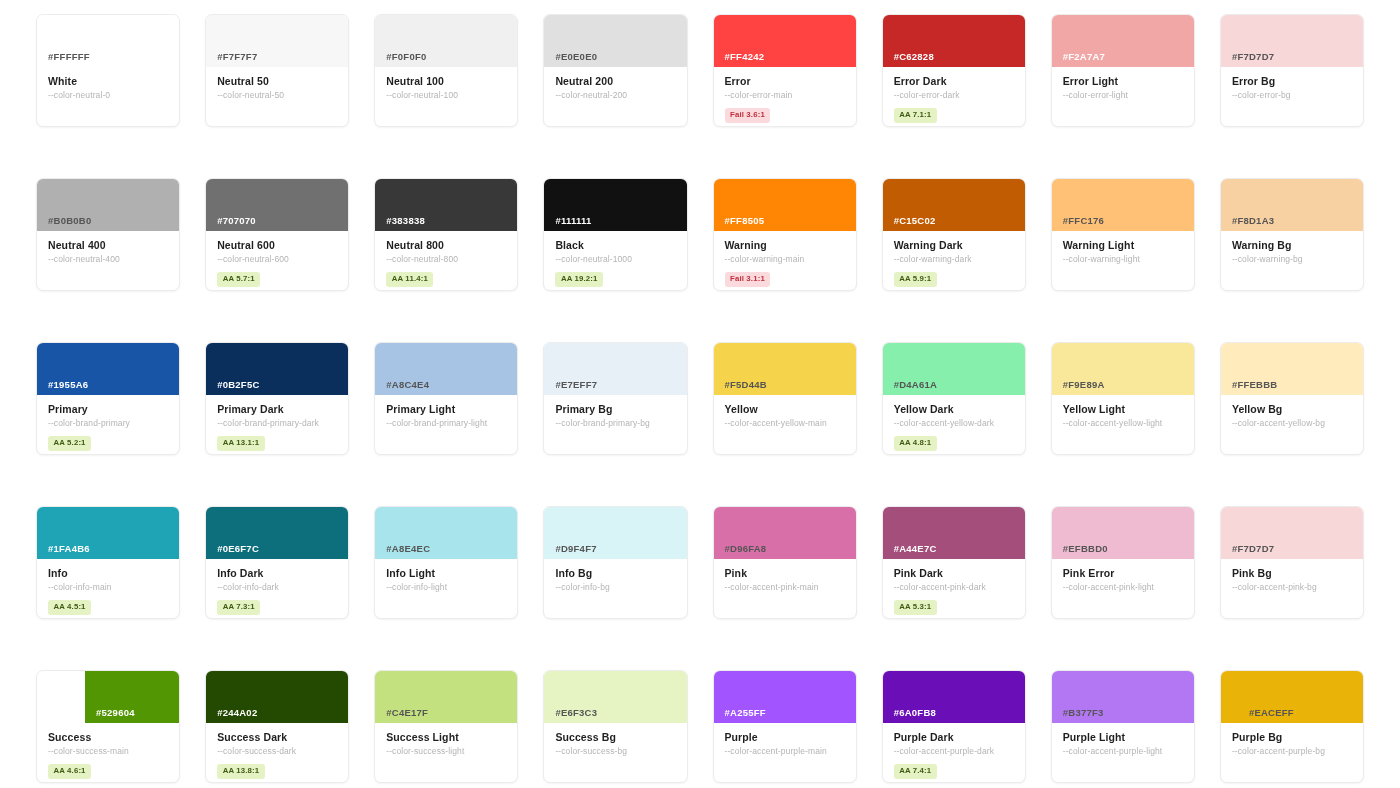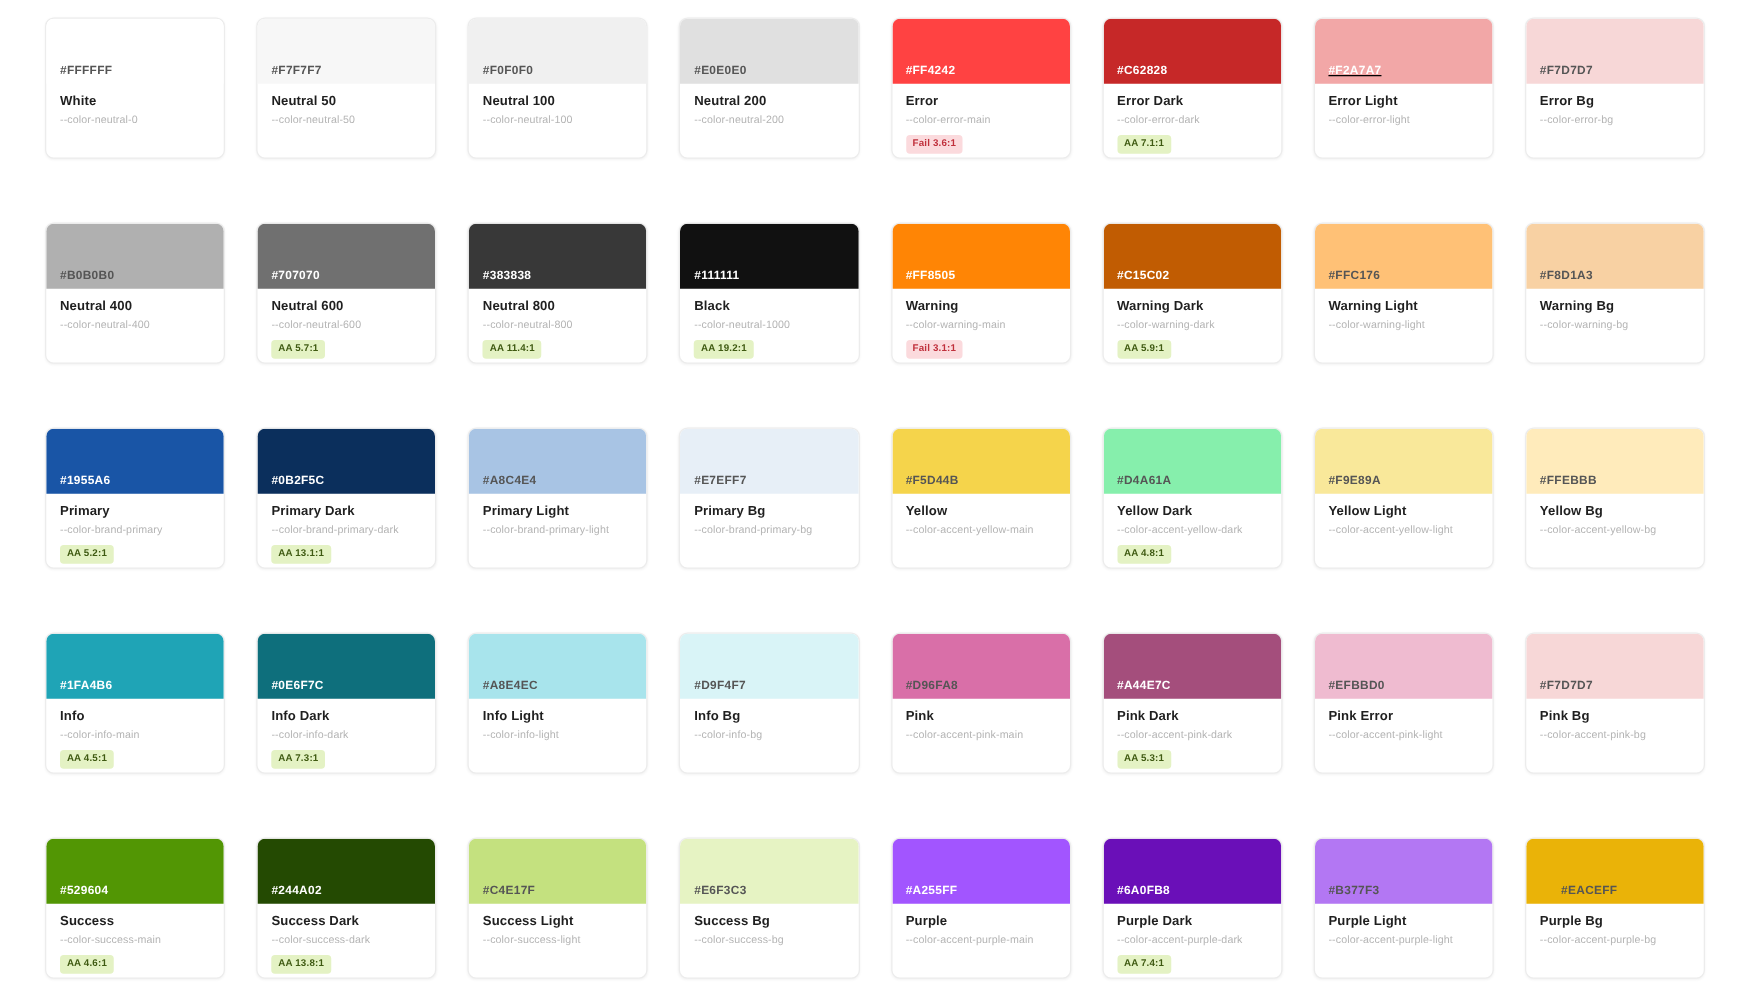--- a/index.html
+++ b/index.html
@@ -151,21 +151,21 @@
       <div class="swatch-color" style="background: rgb(198, 40, 40);">
         <span class="swatch-hex" style="color: rgb(255, 255, 255);">#C62828</span>
       </div>
       <div class="swatch-body">
         <div class="swatch-name">Error Dark</div>
         <div class="swatch-token">--color-error-dark</div>
         <div class="swatch-badge badge-pass">AA 7.1:1</div>
       </div>
     </div>
     <div class="swatch-card">
-      <div class="swatch-color" style="background: rgb(242, 167, 167); text-decoration: underline;">
+      <div class="swatch-color" style="background: rgb(242, 167, 167);">
         <span class="swatch-hex" style="color: rgb(255, 255, 255);">#F2A7A7</span>
       </div>
       <div class="swatch-body">
         <div class="swatch-name">Error Light</div>
         <div class="swatch-token">--color-error-light</div>
       </div>
     </div>
     <div class="swatch-card">
       <div class="swatch-color" style="background: rgb(247, 215, 215);">
         <span class="swatch-hex" style="color: rgb(85, 85, 85);">#F7D7D7</span>
@@ -396,21 +396,21 @@
     <div class="swatch-card">
       <div class="swatch-color" style="background: rgb(247, 215, 215);">
         <span class="swatch-hex" style="color: rgb(85, 85, 85);">#F7D7D7</span>
       </div>
       <div class="swatch-body">
         <div class="swatch-name">Pink Bg</div>
         <div class="swatch-token">--color-accent-pink-bg</div>
       </div>
     </div>
     <div class="swatch-card">
-      <div class="swatch-color" style="background: rgb(82, 150, 4);">
+      <div class="swatch-color" style="background: rgb(82, 150, 4); margin-left: 48px;">
         <span class="swatch-hex" style="color: rgb(255, 255, 255);">#529604</span>
       </div>
       <div class="swatch-body">
         <div class="swatch-name">Success</div>
         <div class="swatch-token">--color-success-main</div>
         <div class="swatch-badge badge-pass">AA 4.6:1</div>
       </div>
     </div>
     <div class="swatch-card">
       <div class="swatch-color" style="background: rgb(36, 74, 2);">

